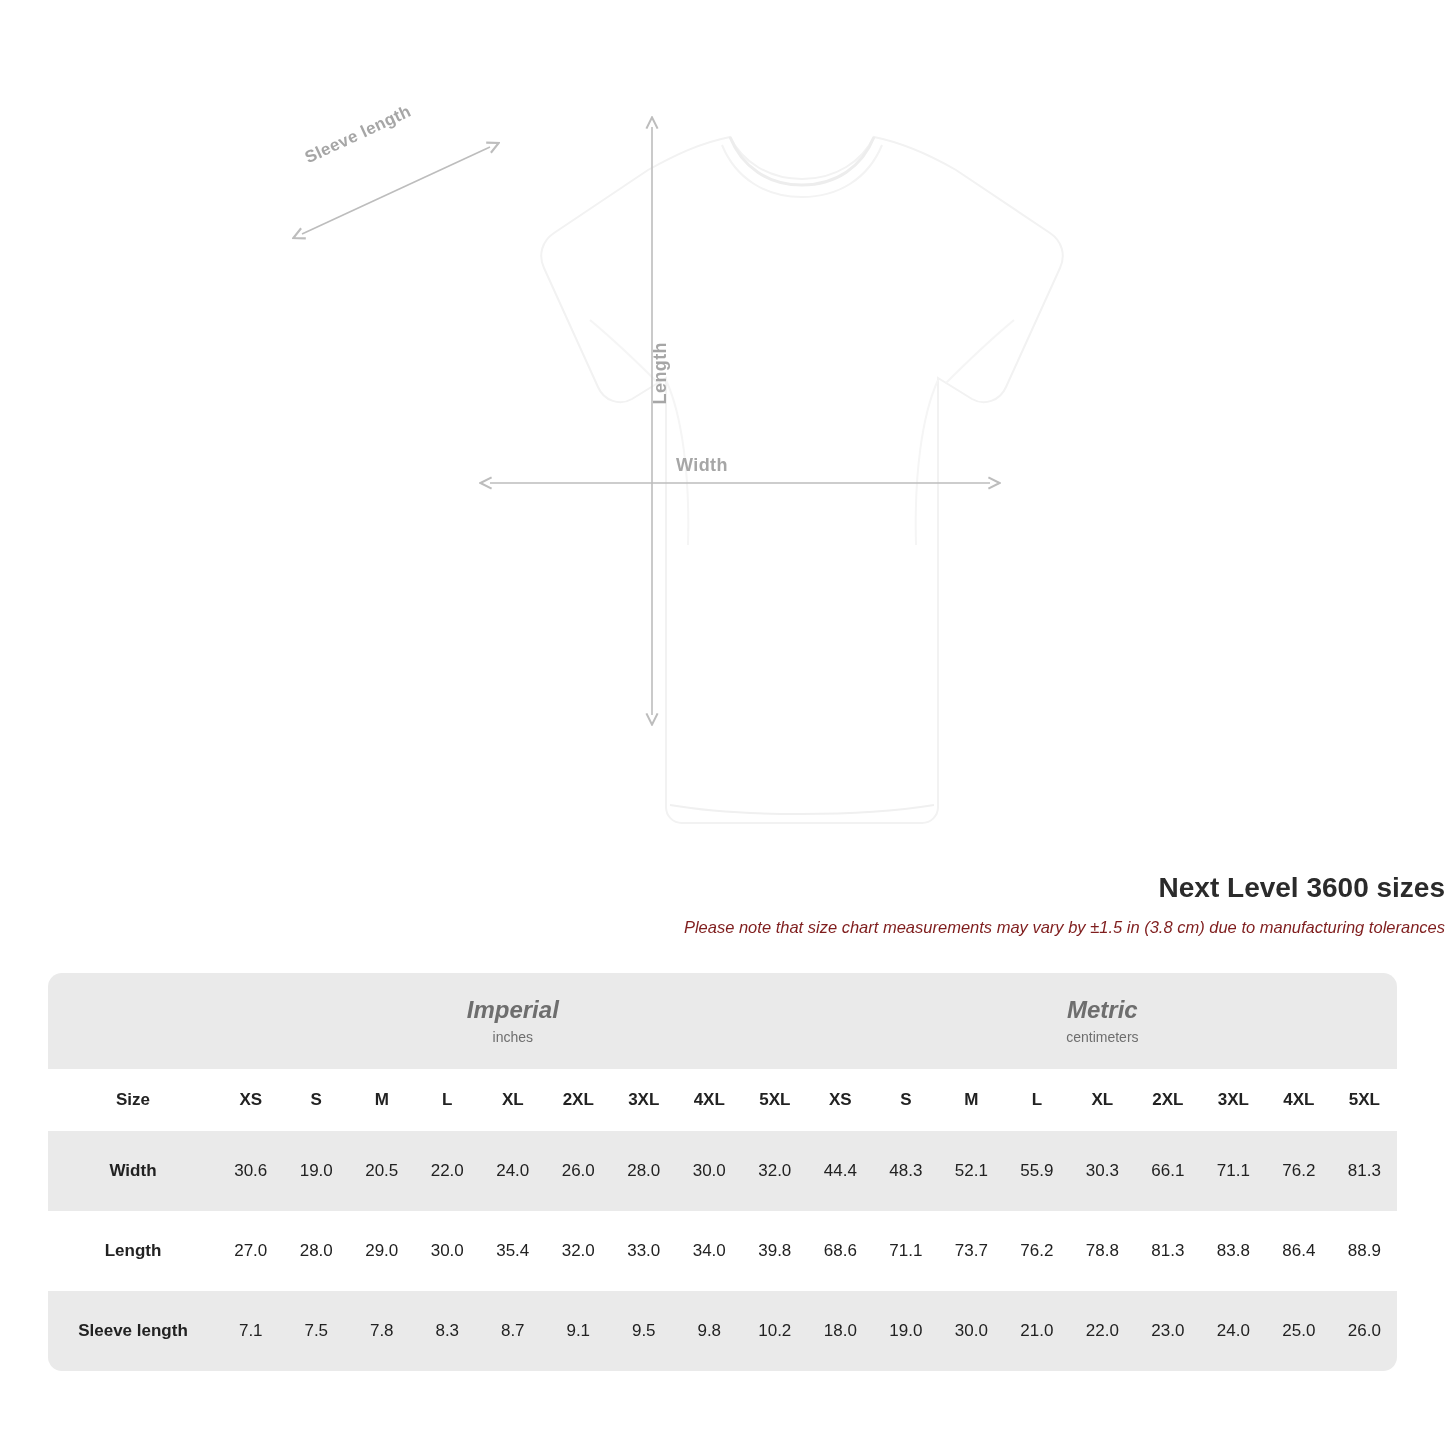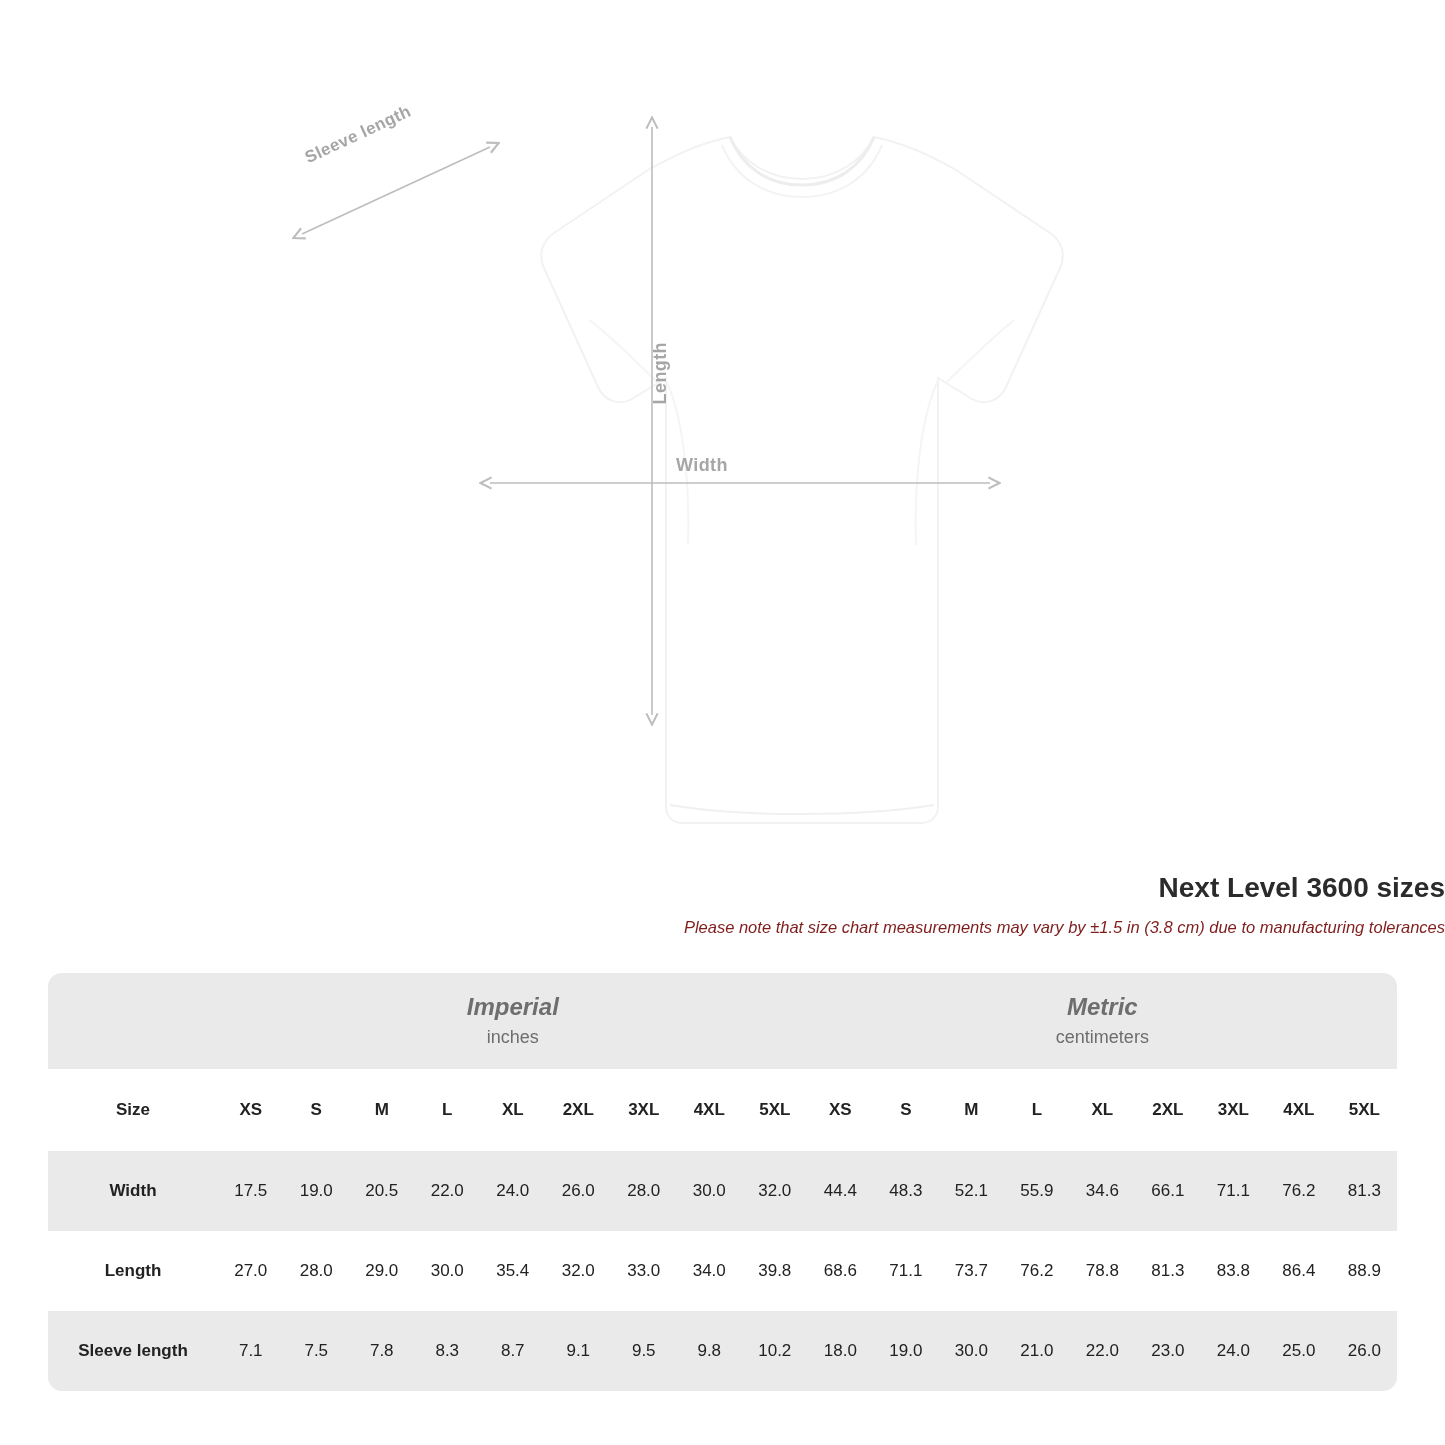--- a/index.html
+++ b/index.html
@@ -107,29 +107,29 @@
     padding: 0;
   }
   .unit-name {
     font-size: 24px;
     font-style: italic;
     font-weight: bold;
     color: #6e6e6e;
     line-height: 1.1;
   }
   .unit-sub {
-    font-size: 18px;
+    font-size: 14px;
     color: #6e6e6e;
     margin-top: 6px;
   }
   .corner-cell { background: #eaeaea; }
 
   .row-size td {
     background: #ffffff;
-    height: 82px;
+    height: 62px;
     font-weight: bold;
     font-size: 17px;
   }
   .row-alt td { background: #eaeaea; height: 80px; }
   .row-plain td { background: #ffffff; height: 80px; }
   .rowhead {
     font-weight: bold;
     font-size: 17px;
     color: #2b2b2b;
   }
@@ -256,34 +256,34 @@
           <td>L</td>
           <td>XL</td>
           <td>2XL</td>
           <td>3XL</td>
           <td>4XL</td>
           <td>5XL</td>
         </tr>
 
         <tr class="row-alt">
           <td class="rowhead">Width</td>
-          <td>17.5</td>
+          <td>30.6</td>
           <td>19.0</td>
           <td>20.5</td>
           <td>22.0</td>
           <td>24.0</td>
           <td>26.0</td>
           <td>28.0</td>
           <td>30.0</td>
           <td>32.0</td>
           <td>44.4</td>
           <td>48.3</td>
           <td>52.1</td>
           <td>55.9</td>
-          <td>34.6</td>
+          <td>30.3</td>
           <td>66.1</td>
           <td>71.1</td>
           <td>76.2</td>
           <td>81.3</td>
         </tr>
 
         <tr class="row-plain">
           <td class="rowhead">Length</td>
           <td>27.0</td>
           <td>28.0</td>

